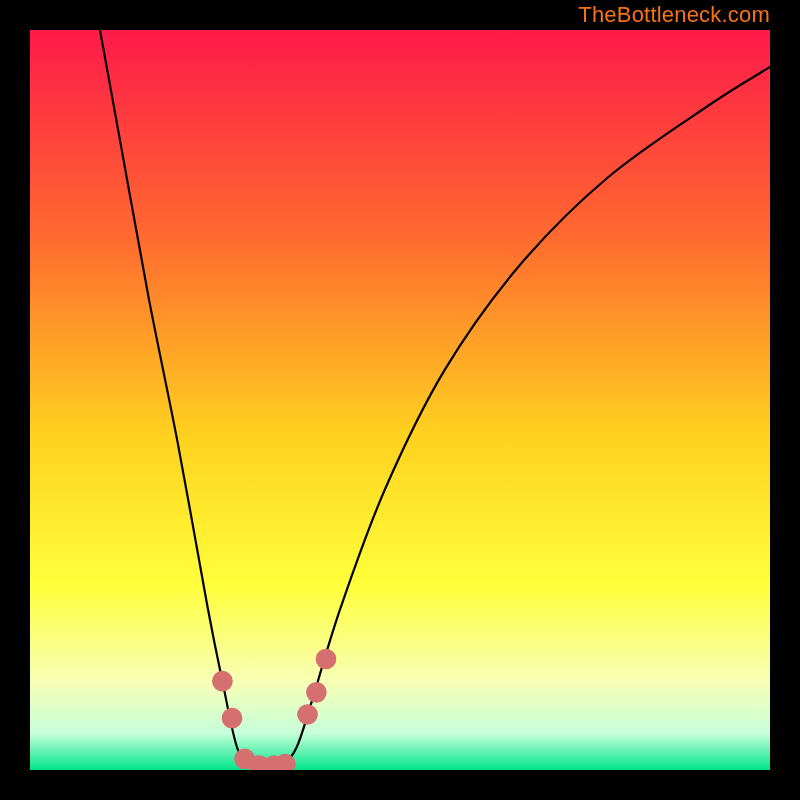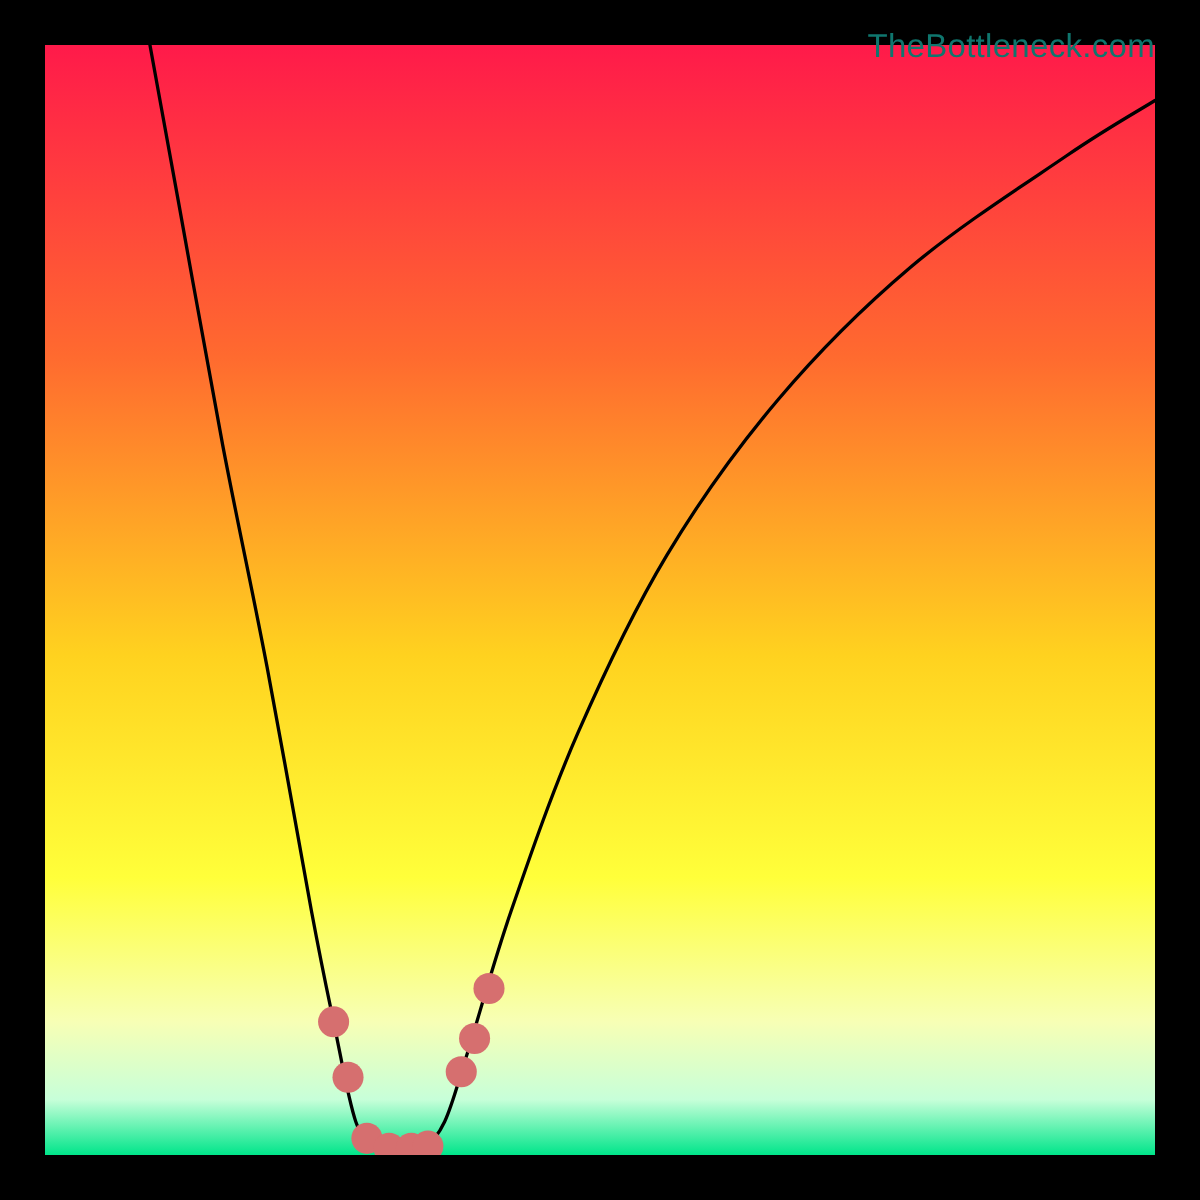--- a/index.html
+++ b/index.html
@@ -20,23 +20,23 @@
   }
   .plot {
     position: absolute;
     left: 0;
     top: 0;
     width: 740px;
     height: 740px;
   }
   .watermark {
     position: absolute;
-    top: 18px;
+    top: 2px;
     right: 30px;
-    color: #0f766e;
+    color: #f97316;
     font-family: Arial, Helvetica, sans-serif;
     font-size: 22px;
     letter-spacing: 0.2px;
   }
 </style>
 </head>
 <body>
 
 <div class="frame">
   <svg class="plot" viewBox="0 0 740 740" preserveAspectRatio="none">

